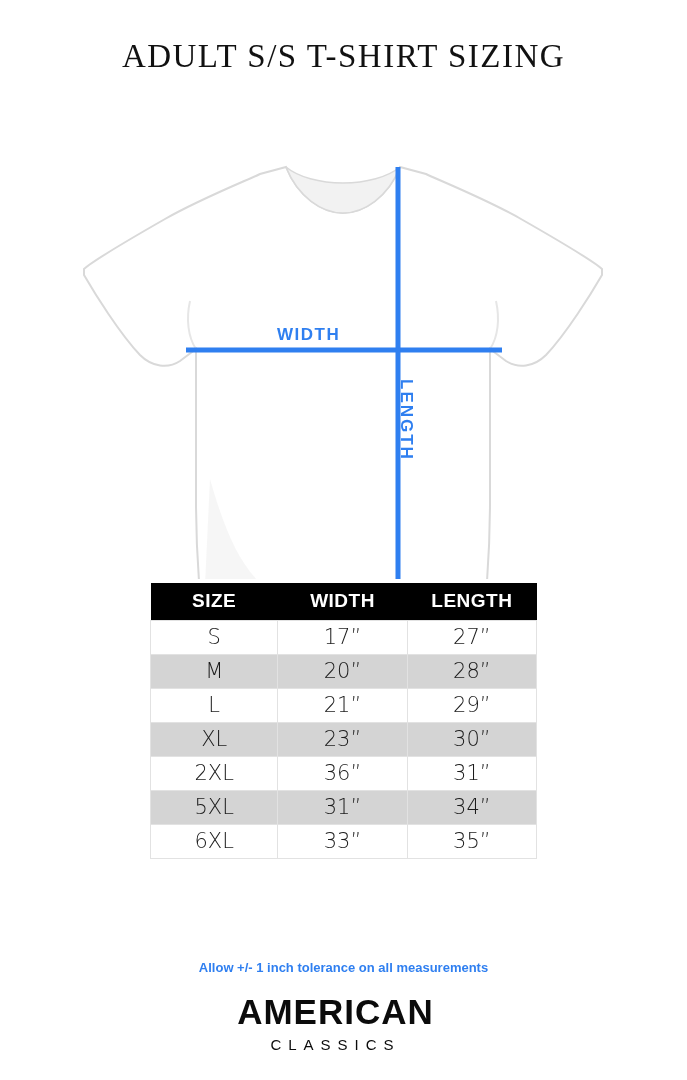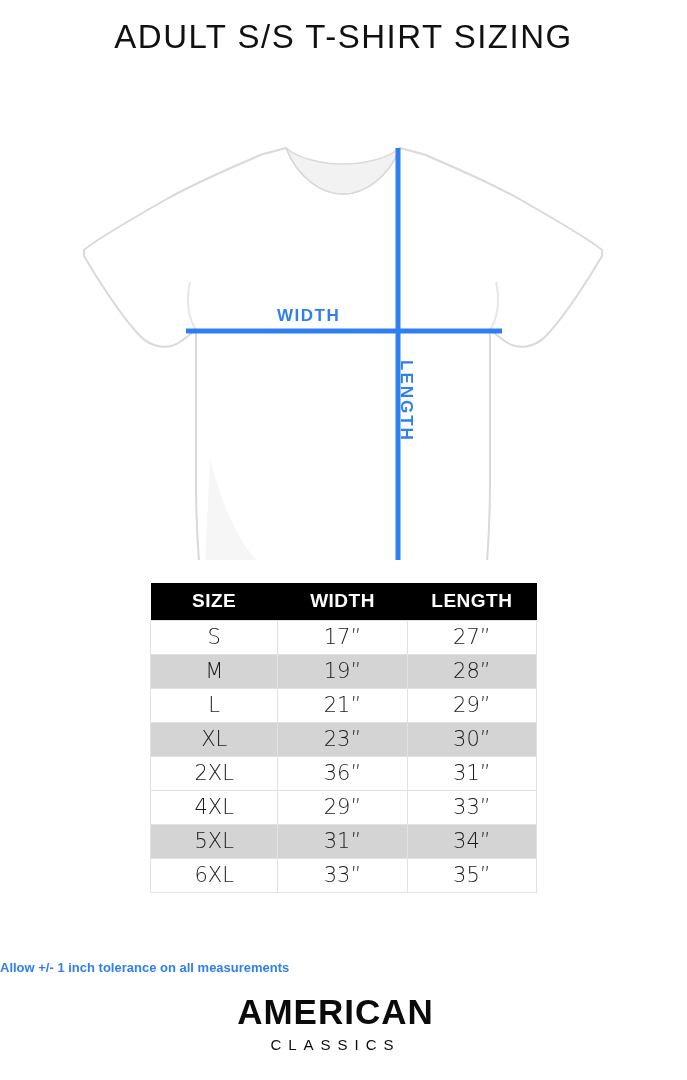--- a/index.html
+++ b/index.html
@@ -22,22 +22,22 @@
     background: #ffffff;
   }
 
   
   .title {
     text-align: center;
     font-size: 33px;
     letter-spacing: 1.5px;
     font-weight: 400;
     color: #111111;
-    padding-top: 18px;
-    font-family: Liberation Sans, sans-serif;
+    padding-top: 38px;
+    font-family: Liberation Serif, serif;
   }
 
   
   .shirt-area {
     position: relative;
     width: 687px;
     height: 500px;
     margin-top: 4px;
   }
   .shirt-svg {
@@ -105,20 +105,21 @@
   }
   table.size-table col.c1 { width: 33%; }
   table.size-table col.c2 { width: 33.5%; }
   table.size-table col.c3 { width: 33.5%; }
 
   .tolerance {
     position: absolute;
     left: 0;
     top: 960px;
     width: 687px;
+    text-align: center;
     color: #2f7ff0;
     font-size: 13px;
     font-weight: bold;
     font-family: "Liberation Sans", sans-serif;
   }
 
   .brand {
     position: absolute;
     left: 0;
     top: 992px;
@@ -207,43 +208,38 @@
         </tr>
       </thead>
       <tbody>
         <tr class="row-odd">
           <td>S</td>
           <td>17”</td>
           <td>27”</td>
         </tr>
         <tr class="row-even">
           <td>M</td>
-          <td>19”</td>
+          <td>20”</td>
           <td>28”</td>
         </tr>
         <tr class="row-odd">
           <td>L</td>
           <td>21”</td>
           <td>29”</td>
         </tr>
         <tr class="row-even">
           <td>XL</td>
           <td>23”</td>
           <td>30”</td>
         </tr>
         <tr class="row-odd">
           <td>2XL</td>
           <td>36”</td>
           <td>31”</td>
         </tr>
-        <tr class="row-odd">
-          <td>4XL</td>
-          <td>29”</td>
-          <td>33”</td>
-        </tr>
         <tr class="row-even">
           <td>5XL</td>
           <td>31”</td>
           <td>34”</td>
         </tr>
         <tr class="row-odd">
           <td>6XL</td>
           <td>33”</td>
           <td>35”</td>
         </tr>

